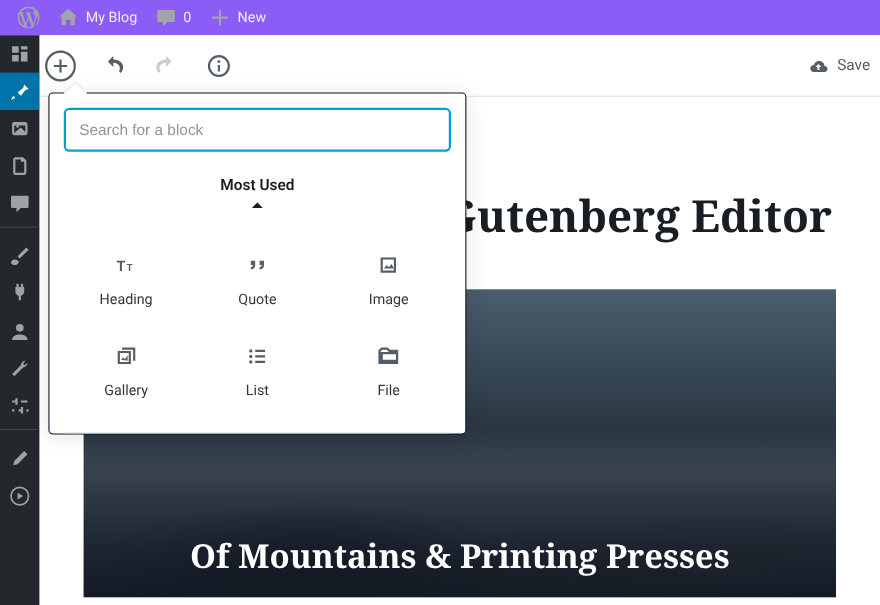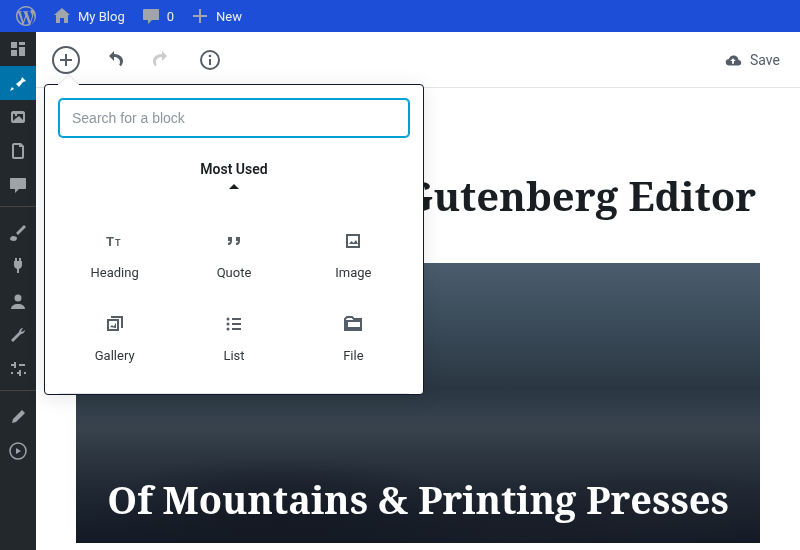--- a/index.html
+++ b/index.html
@@ -1,49 +1,49 @@
 <!DOCTYPE html>
 <html><head>
 <meta charset="utf-8">
 <style>
 * { margin: 0; padding: 0; box-sizing: border-box; }
 body { font-family: -apple-system, BlinkMacSystemFont, "Segoe UI", Roboto, sans-serif; background: #f0f0f0; width: 800px; height: 550px; overflow: hidden; position: relative; }
 
-.adminbar { background: #1d4ed8; height: 32px; display: flex; align-items: center; padding: 0 8px; color: #eee; font-size: 13px; }
+.adminbar { background: #8b5cf6; height: 32px; display: flex; align-items: center; padding: 0 8px; color: #eee; font-size: 13px; }
 .adminbar .ab-item { display: flex; align-items: center; gap: 6px; padding: 0 8px; height: 32px; cursor: pointer; }
 .adminbar svg { width: 20px; height: 20px; fill: #a0a5aa; }
 
 .admin-sidebar { position: absolute; left: 0; top: 32px; bottom: 0; width: 36px; background: #23282d; display: flex; flex-direction: column; }
 .admin-sidebar .menu-item { width: 36px; height: 34px; display: flex; align-items: center; justify-content: center; cursor: pointer; }
 .admin-sidebar .menu-item.active { background: #0073aa; }
 .admin-sidebar .menu-item svg { width: 20px; height: 20px; fill: rgba(240,245,250,0.6); }
 .admin-sidebar .menu-item.active svg { fill: #fff; }
 .admin-sidebar .separator { height: 6px; margin: 4px 0; border-top: 1px solid #444; }
 
 .editor { position: absolute; left: 36px; top: 32px; right: 0; bottom: 0; background: #fff; }
-.editor-toolbar { height: 56px; border-bottom: 1px solid #e2e4e7; display: flex; align-items: center; padding: 0 12px; gap: 12px; }
+.editor-toolbar { height: 56px; border-bottom: 1px solid #e2e4e7; display: flex; align-items: center; padding: 0 1px; gap: 12px; }
 .toolbar-btn { width: 36px; height: 36px; display: flex; align-items: center; justify-content: center; border-radius: 4px; cursor: pointer; }
 .toolbar-btn svg { width: 24px; height: 24px; fill: #555d66; }
 .toolbar-btn.add { border: 2px solid #555d66; border-radius: 50%; width: 28px; height: 28px; margin: 4px; }
 .toolbar-btn.add svg { width: 20px; height: 20px; }
 .toolbar-btn.disabled svg { fill: #ccc; }
 .spacer { flex: 1; }
 .save-btn { display: flex; align-items: center; gap: 6px; color: #555d66; font-size: 14px; cursor: pointer; padding: 0 8px; }
 .save-btn svg { width: 22px; height: 22px; fill: #555d66; }
 
 .editor-content { position: absolute; top: 56px; left: 0; right: 0; bottom: 0; overflow: hidden; }
 .page-title { font-family: "Noto Serif", Georgia, serif; font-size: 40px; font-weight: 700; text-align: center; padding: 80px 40px 40px; color: #191e23; }
 .cover { margin: 0 40px; height: 280px; background: linear-gradient(180deg, #4a5d6e 0%, #2a3742 45%, #3a4550 60%, #1a2430 100%); position: relative; display: flex; align-items: flex-end; justify-content: center; padding-bottom: 18px; overflow: hidden; }
 .cover::before { content: ""; position: absolute; inset: 0; background:
   radial-gradient(ellipse 40% 30% at 30% 90%, rgba(20,25,35,0.9), transparent 70%),
   radial-gradient(ellipse 35% 25% at 65% 95%, rgba(25,30,40,0.85), transparent 70%),
   radial-gradient(ellipse 30% 20% at 85% 88%, rgba(30,35,45,0.8), transparent 70%),
   linear-gradient(180deg, transparent 55%, rgba(15,20,30,0.6) 100%);
 }
-.cover-title { position: relative; font-family: "Noto Serif", Georgia, serif; font-size: 38px; font-weight: 700; color: #fff; text-align: right; }
+.cover-title { position: relative; font-family: "Noto Serif", Georgia, serif; font-size: 30px; font-weight: 700; color: #fff; text-align: right; }
 
 
 .inserter { position: absolute; top: 84px; left: 44px; width: 380px; background: #fff; border: 1px solid #0f172a; box-shadow: 0 3px 20px rgba(0,0,0,0.1); border-radius: 4px; z-index: 100; }
 .inserter::before { content: ""; position: absolute; top: -8px; left: 16px; width: 14px; height: 14px; background: #fff; border-top: 1px solid #e2e4e7; border-left: 1px solid #e2e4e7; transform: rotate(45deg); }
 .inserter-search { padding: 14px; }
 .inserter-search input { width: 100%; height: 38px; padding: 8px 12px; border: 1px solid #00a0d2; border-radius: 4px; font-size: 14px; outline: none; box-shadow: 0 0 0 1px #00a0d2; }
 .inserter-search input::placeholder { color: #8d96a0; }
 .inserter-section-header { display: flex; align-items: center; justify-content: space-between; padding: 10px 18px; font-weight: 600; font-size: 14px; color: #191e23; cursor: pointer; flex-direction: column; }
 .inserter-section-header svg { width: 20px; height: 20px; fill: #191e23; }
 .block-grid { display: grid; grid-template-columns: repeat(3, 1fr); padding: 8px 12px 16px; gap: 4px; }

